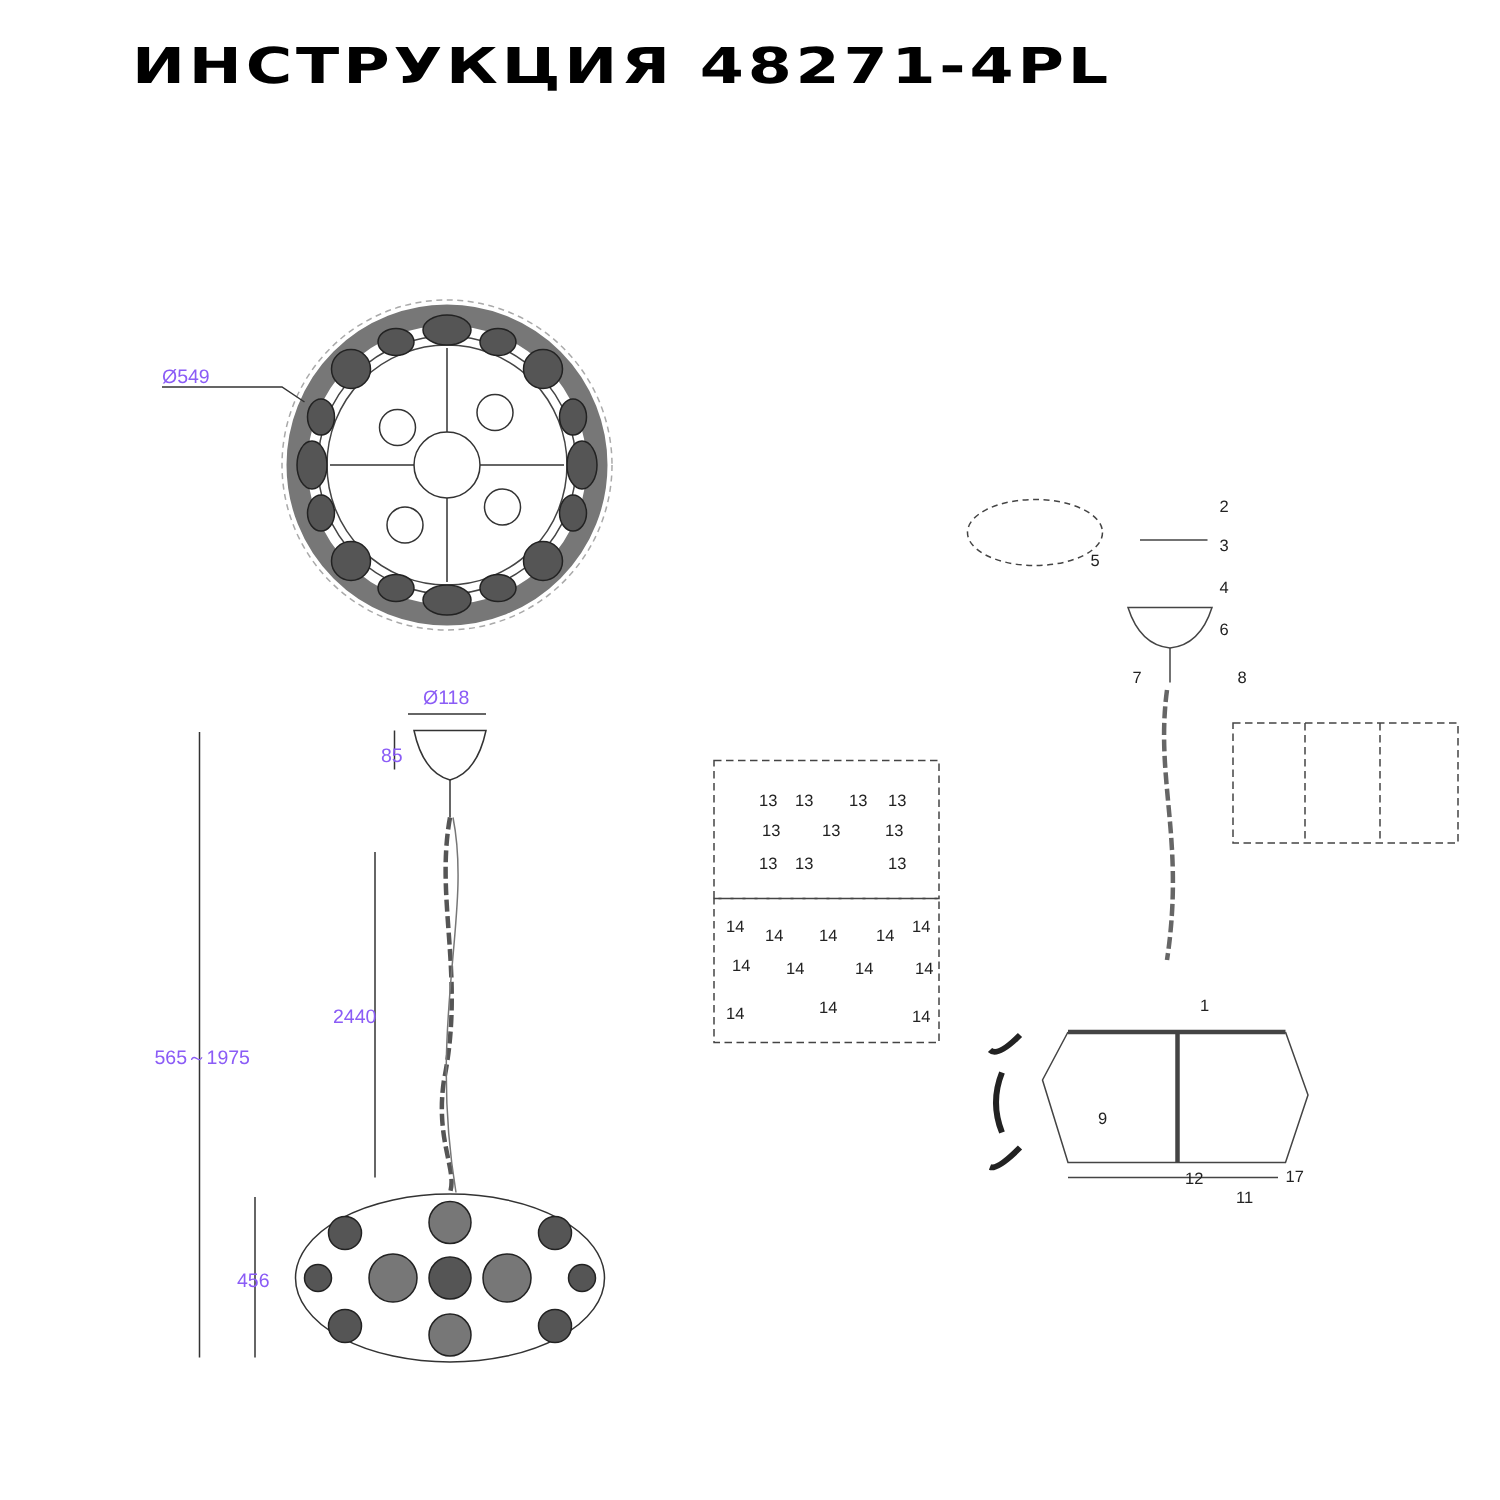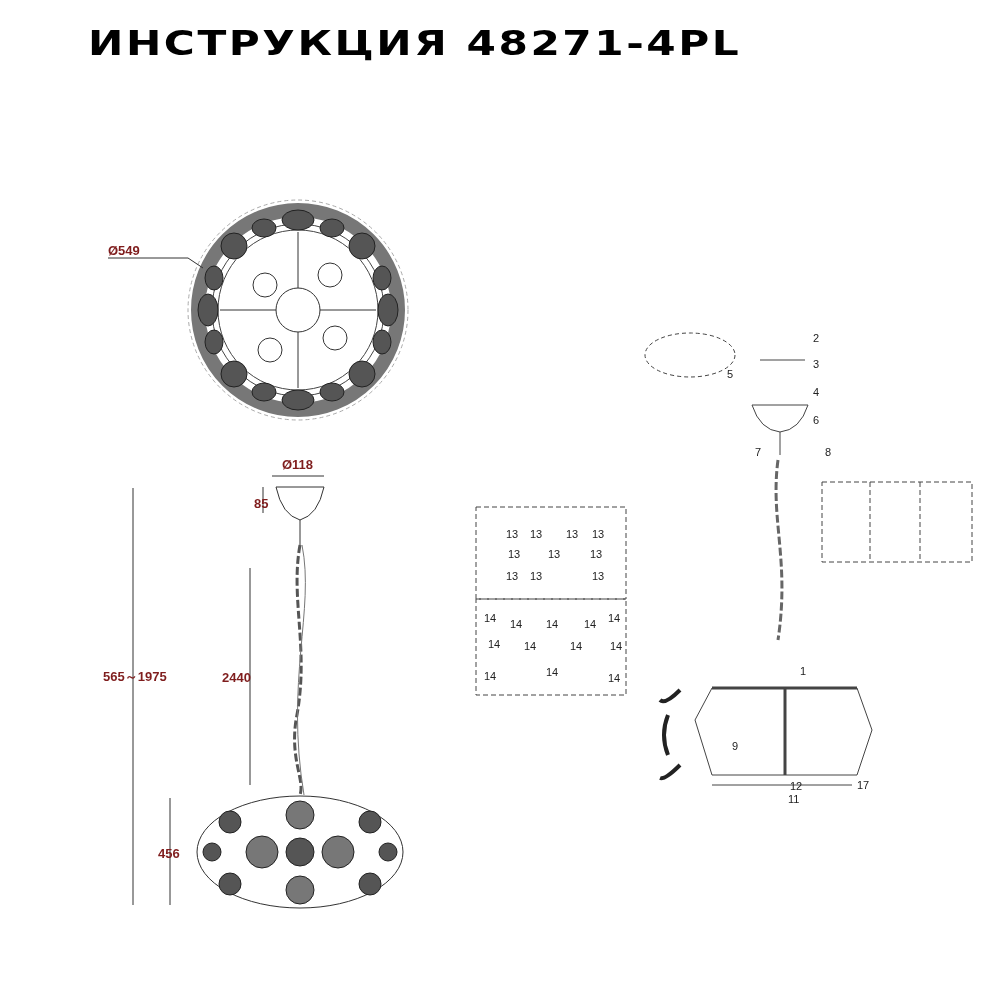--- a/index.html
+++ b/index.html
@@ -1,18 +1,18 @@
 <!DOCTYPE html>
 <html><head>
 <meta charset="utf-8">
 <style>
   html, body { margin:0; padding:0; background:#ffffff; }
   body { width:1000px; height:1000px; position:relative; overflow:hidden; font-family:"Liberation Sans", sans-serif; color:#111; }
   .title { position:absolute; left:88px; top:24px; font-family:"DejaVu Sans", sans-serif; font-weight:bold; font-size:33px; letter-spacing:2px; transform:scaleX(1.28); transform-origin:left top; color:#000; }
-  .lbl { position:absolute; font-size:13px; color:#7f1d1d; white-space:nowrap;font-weight:bold; }
+  .lbl { position:absolute; font-size:13px; color:#8b5cf6; white-space:nowrap; }
   .num { position:absolute; font-size:11px; color:#222; }
   svg { position:absolute; left:0; top:0; }
 </style>
 </head>
 <body>
 
 <div class="title">ИНСТРУКЦИЯ 48271-4PL</div>
 
 <svg width="1000" height="1000">
 
@@ -92,35 +92,35 @@
     <line x1="712" y1="785" x2="852" y2="785"></line>
     <path d="M680 690 Q665 705 660 700" stroke-width="4" stroke="#222"></path>
     <path d="M668 715 Q660 735 668 755" stroke-width="4" stroke="#222"></path>
     <path d="M680 765 Q665 780 660 778" stroke-width="4" stroke="#222"></path>
   </g>
 </svg>
 
 <div class="lbl" style="left:108px;top:243px">Ø549</div>
 <div class="lbl" style="left:282px;top:457px">Ø118</div>
 <div class="lbl" style="left:254px;top:496px">85</div>
-<div class="lbl" style="left:103px;top:668px">565～1975</div>
+<div class="lbl" style="left:103px;top:696px">565～1975</div>
 <div class="lbl" style="left:222px;top:670px">2440</div>
 <div class="lbl" style="left:158px;top:846px">456</div>
 
 <div class="num" style="left:800px;top:665px">1</div>
 <div class="num" style="left:813px;top:332px">2</div>
 <div class="num" style="left:813px;top:358px">3</div>
 <div class="num" style="left:813px;top:386px">4</div>
 <div class="num" style="left:727px;top:368px">5</div>
 <div class="num" style="left:813px;top:414px">6</div>
 <div class="num" style="left:755px;top:446px">7</div>
 <div class="num" style="left:825px;top:446px">8</div>
 <div class="num" style="left:732px;top:740px">9</div>
 <div class="num" style="left:857px;top:779px">17</div>
-<div class="num" style="left:788px;top:793px">11</div>
+<div class="num" style="left:824px;top:793px">11</div>
 <div class="num" style="left:790px;top:780px">12</div>
 
 <div class="num" style="left:506px;top:528px">13</div>
 <div class="num" style="left:530px;top:528px">13</div>
 <div class="num" style="left:566px;top:528px">13</div>
 <div class="num" style="left:592px;top:528px">13</div>
 <div class="num" style="left:508px;top:548px">13</div>
 <div class="num" style="left:548px;top:548px">13</div>
 <div class="num" style="left:590px;top:548px">13</div>
 <div class="num" style="left:506px;top:570px">13</div>

